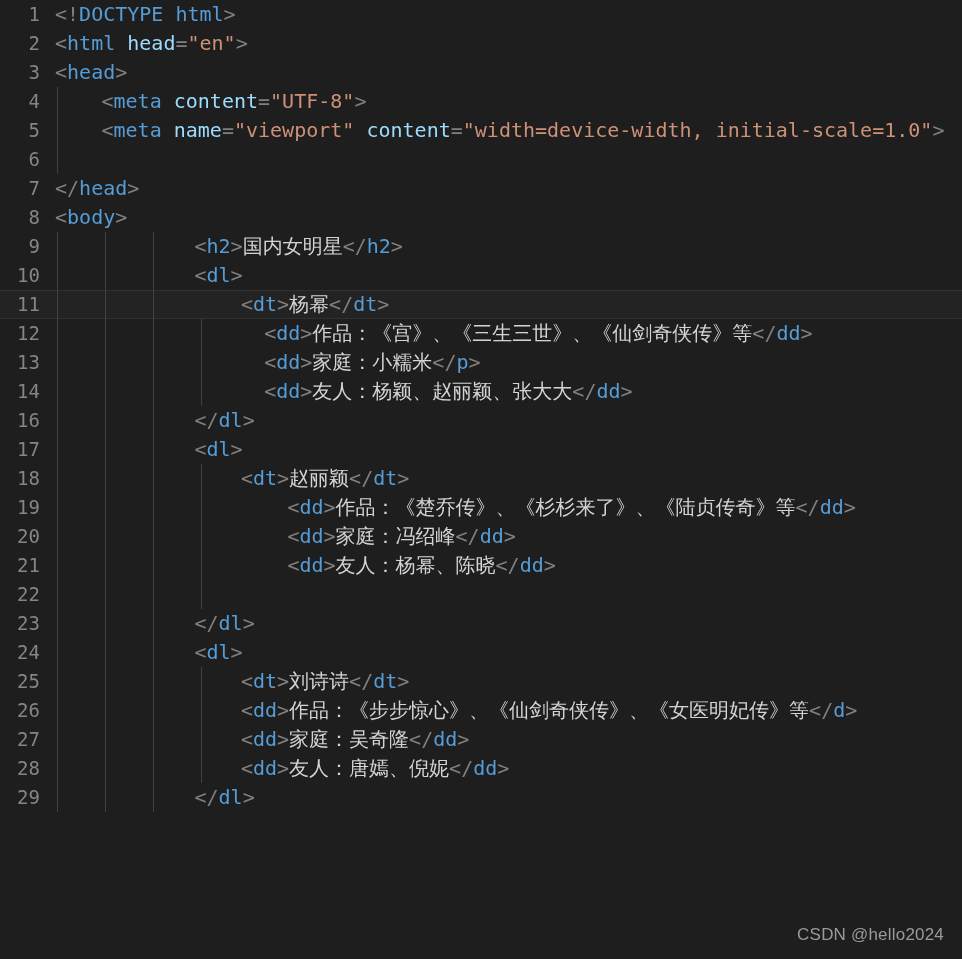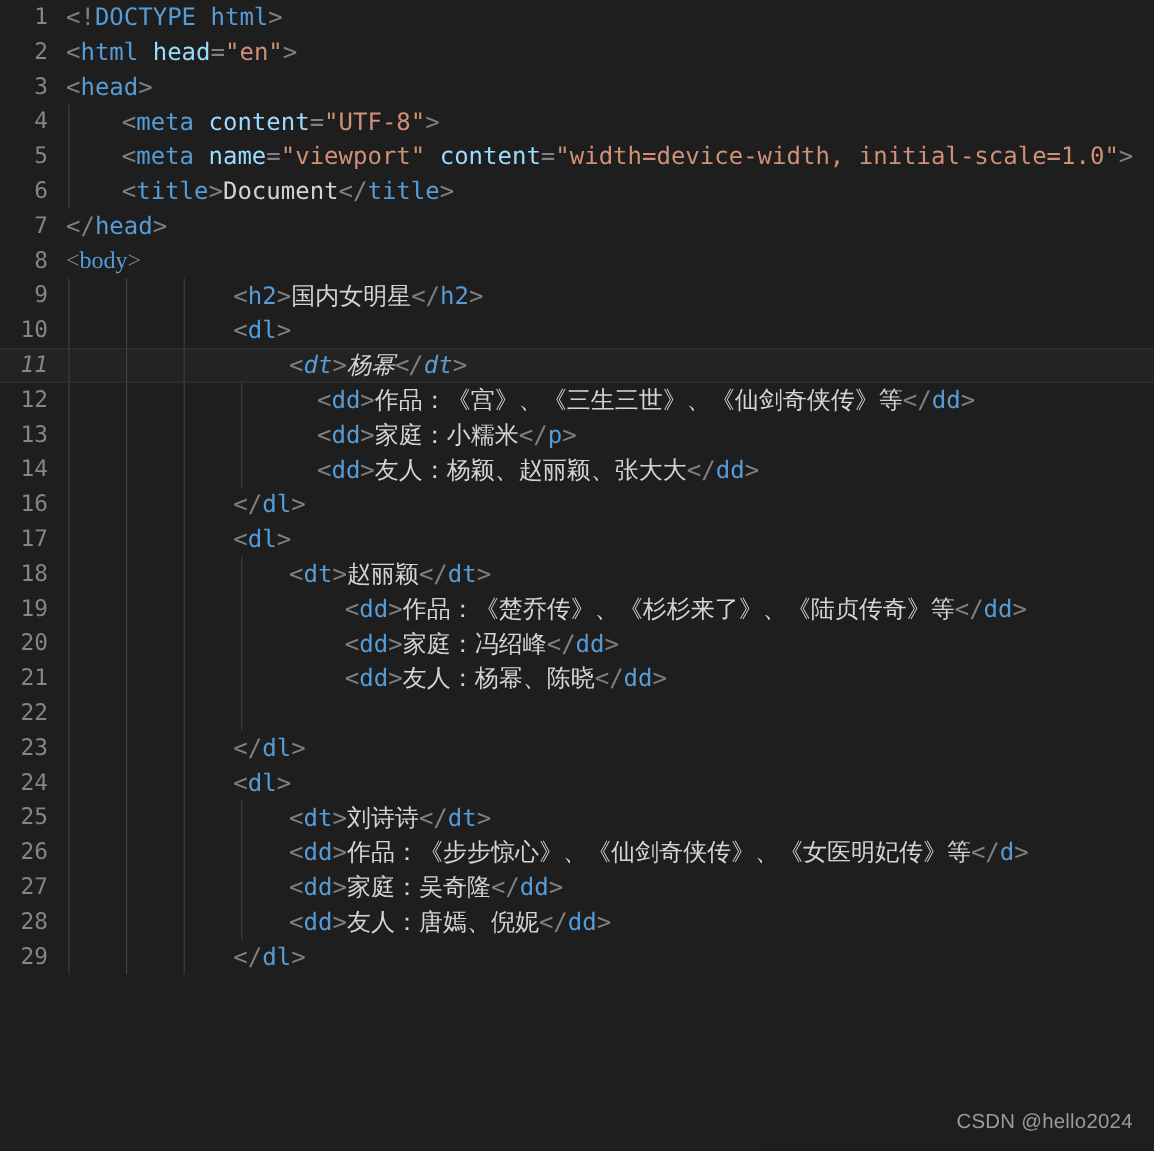--- a/index.html
+++ b/index.html
@@ -34,21 +34,20 @@
     height: 29px;
     line-height: 29px;
     white-space: pre;
     font-size: 20px;
     color: #d4d4d4;
   }
 
   .line.active {
     background: #232323;
     box-shadow: inset 0 1px 0 #303030, inset 0 -1px 0 #303030;
-    font-style: italic;
   }
 
   .gutter {
     position: absolute;
     left: 0;
     top: 0;
     width: 40px;
     text-align: right;
     color: #858585;
     font-size: 19px;
@@ -103,23 +102,23 @@
 </head>
 <body>
 
 <div id="editor">
   <div class="code-area" id="code-area">
       <div class="line"><div class="gutter"><span class="gutter-inner">1</span></div><div class="content" style="left: 55px;"><span class="br">&lt;</span><span class="bang">!</span><span class="doc">DOCTYPE</span><span class="txt"> </span><span class="doc">html</span><span class="br">&gt;</span></div></div>
       <div class="line"><div class="gutter"><span class="gutter-inner">2</span></div><div class="content" style="left: 55px;"><span class="br">&lt;</span><span class="tag">html</span><span class="txt"> </span><span class="att">head</span><span class="br">=</span><span class="val">"en"</span><span class="br">&gt;</span></div></div>
       <div class="line"><div class="gutter"><span class="gutter-inner">3</span></div><div class="content" style="left: 55px;"><span class="br">&lt;</span><span class="tag">head</span><span class="br">&gt;</span></div></div>
       <div class="line"><div class="guide" style="left: 57px;"></div><div class="gutter"><span class="gutter-inner">4</span></div><div class="content" style="left: 101.48px;"><span class="br">&lt;</span><span class="tag">meta</span><span class="txt"> </span><span class="att">content</span><span class="br">=</span><span class="val">"UTF-8"</span><span class="br">&gt;</span></div></div>
       <div class="line"><div class="guide" style="left: 57px;"></div><div class="gutter"><span class="gutter-inner">5</span></div><div class="content" style="left: 101.48px;"><span class="br">&lt;</span><span class="tag">meta</span><span class="txt"> </span><span class="att">name</span><span class="br">=</span><span class="val">"viewport"</span><span class="txt"> </span><span class="att">content</span><span class="br">=</span><span class="val">"width=device-width, initial-scale=1.0"</span><span class="br">&gt;</span></div></div>
-      <div class="line"><div class="guide" style="left: 57px;"></div><div class="gutter"><span class="gutter-inner">6</span></div><div class="content" style="left: 101.48px;"><span class="br">&lt;</span><span class="tag">title</span><span class="br">&gt;</span><span class="txt">Document</span><span class="br">&lt;/</span><span class="tag">title</span><span class="br">&gt;</span></div></div>
+      <div class="line"><div class="guide" style="left: 57px;"></div><div class="gutter"><span class="gutter-inner">6</span></div></div>
       <div class="line"><div class="gutter"><span class="gutter-inner">7</span></div><div class="content" style="left: 55px;"><span class="br">&lt;/</span><span class="tag">head</span><span class="br">&gt;</span></div></div>
-      <div class="line"><div class="gutter"><span class="gutter-inner">8</span></div><div class="content" style="left: 55px; font-family: Liberation Serif, serif;"><span class="br">&lt;</span><span class="tag">body</span><span class="br">&gt;</span></div></div>
+      <div class="line"><div class="gutter"><span class="gutter-inner">8</span></div><div class="content" style="left: 55px;"><span class="br">&lt;</span><span class="tag">body</span><span class="br">&gt;</span></div></div>
       <div class="line"><div class="guide" style="left: 57px;"></div><div class="guide" style="left: 105px;"></div><div class="guide" style="left: 153px;"></div><div class="gutter"><span class="gutter-inner">9</span></div><div class="content" style="left: 194.44px;"><span class="br">&lt;</span><span class="tag">h2</span><span class="br">&gt;</span><span class="txt">国内女明星</span><span class="br">&lt;/</span><span class="tag">h2</span><span class="br">&gt;</span></div></div>
       <div class="line"><div class="guide" style="left: 57px;"></div><div class="guide" style="left: 105px;"></div><div class="guide" style="left: 153px;"></div><div class="gutter"><span class="gutter-inner">10</span></div><div class="content" style="left: 194.44px;"><span class="br">&lt;</span><span class="tag">dl</span><span class="br">&gt;</span></div></div>
       <div class="line active"><div class="guide" style="left: 57px;"></div><div class="guide" style="left: 105px;"></div><div class="guide" style="left: 153px;"></div><div class="gutter"><span class="gutter-inner">11</span></div><div class="content" style="left: 240.92px;"><span class="br">&lt;</span><span class="tag">dt</span><span class="br">&gt;</span><span class="txt">杨幂</span><span class="br">&lt;/</span><span class="tag">dt</span><span class="br">&gt;</span></div></div>
       <div class="line"><div class="guide" style="left: 57px;"></div><div class="guide" style="left: 105px;"></div><div class="guide" style="left: 153px;"></div><div class="guide" style="left: 201px;"></div><div class="gutter"><span class="gutter-inner">12</span></div><div class="content" style="left: 264.16px;"><span class="br">&lt;</span><span class="tag">dd</span><span class="br">&gt;</span><span class="txt">作品：《宫》、《三生三世》、《仙剑奇侠传》等</span><span class="br">&lt;/</span><span class="tag">dd</span><span class="br">&gt;</span></div></div>
       <div class="line"><div class="guide" style="left: 57px;"></div><div class="guide" style="left: 105px;"></div><div class="guide" style="left: 153px;"></div><div class="guide" style="left: 201px;"></div><div class="gutter"><span class="gutter-inner">13</span></div><div class="content" style="left: 264.16px;"><span class="br">&lt;</span><span class="tag">dd</span><span class="br">&gt;</span><span class="txt">家庭：小糯米</span><span class="br">&lt;/</span><span class="tag">p</span><span class="br">&gt;</span></div></div>
       <div class="line"><div class="guide" style="left: 57px;"></div><div class="guide" style="left: 105px;"></div><div class="guide" style="left: 153px;"></div><div class="guide" style="left: 201px;"></div><div class="gutter"><span class="gutter-inner">14</span></div><div class="content" style="left: 264.16px;"><span class="br">&lt;</span><span class="tag">dd</span><span class="br">&gt;</span><span class="txt">友人：杨颖、赵丽颖、张大大</span><span class="br">&lt;/</span><span class="tag">dd</span><span class="br">&gt;</span></div></div>
       <div class="line"><div class="guide" style="left: 57px;"></div><div class="guide" style="left: 105px;"></div><div class="guide" style="left: 153px;"></div><div class="gutter"><span class="gutter-inner">16</span></div><div class="content" style="left: 194.44px;"><span class="br">&lt;/</span><span class="tag">dl</span><span class="br">&gt;</span></div></div>
       <div class="line"><div class="guide" style="left: 57px;"></div><div class="guide" style="left: 105px;"></div><div class="guide" style="left: 153px;"></div><div class="gutter"><span class="gutter-inner">17</span></div><div class="content" style="left: 194.44px;"><span class="br">&lt;</span><span class="tag">dl</span><span class="br">&gt;</span></div></div>
       <div class="line"><div class="guide" style="left: 57px;"></div><div class="guide" style="left: 105px;"></div><div class="guide" style="left: 153px;"></div><div class="guide" style="left: 201px;"></div><div class="gutter"><span class="gutter-inner">18</span></div><div class="content" style="left: 240.92px;"><span class="br">&lt;</span><span class="tag">dt</span><span class="br">&gt;</span><span class="txt">赵丽颖</span><span class="br">&lt;/</span><span class="tag">dt</span><span class="br">&gt;</span></div></div>
       <div class="line"><div class="guide" style="left: 57px;"></div><div class="guide" style="left: 105px;"></div><div class="guide" style="left: 153px;"></div><div class="guide" style="left: 201px;"></div><div class="gutter"><span class="gutter-inner">19</span></div><div class="content" style="left: 287.4px;"><span class="br">&lt;</span><span class="tag">dd</span><span class="br">&gt;</span><span class="txt">作品：《楚乔传》、《杉杉来了》、《陆贞传奇》等</span><span class="br">&lt;/</span><span class="tag">dd</span><span class="br">&gt;</span></div></div>

